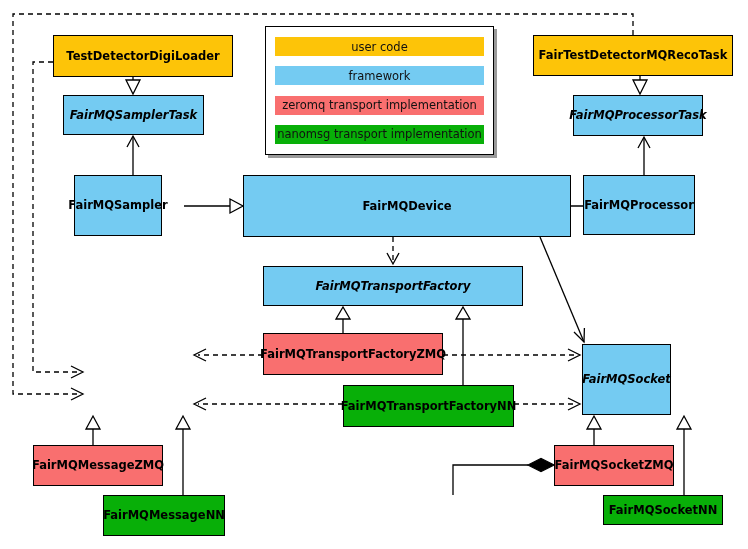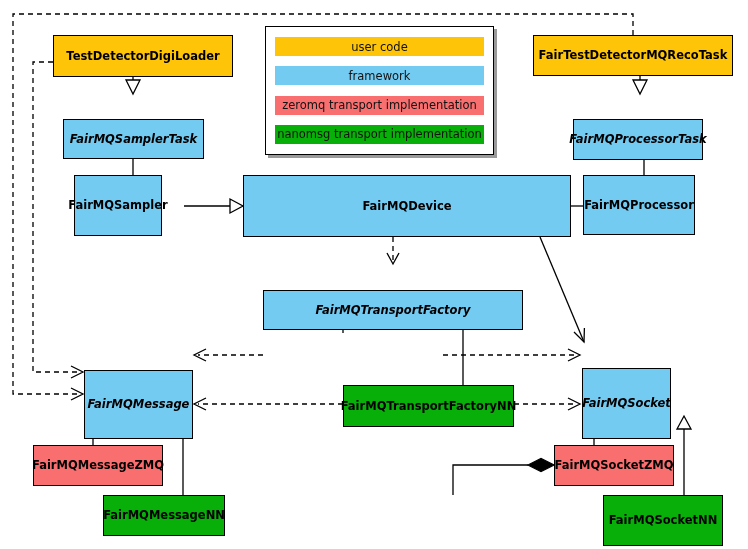--- a/index.html
+++ b/index.html
@@ -1,26 +1,27 @@
 <!DOCTYPE html>
 <html><head>
 <meta charset="utf-8">
 <style>
   html,body{margin:0;padding:0;background:#fff;}
   .canvas{
     position:relative;width:748px;height:549px;background:#ffffff;overflow:hidden;
     font-family:"DejaVu Sans","Liberation Sans",sans-serif;
+    border-radius:20px;
   }
   .wires{position:absolute;left:0;top:0;width:748px;height:549px;}
   .node{
     position:absolute;box-sizing:border-box;border:1.5px solid #000;
     display:flex;align-items:center;justify-content:center;text-align:center;
     font-weight:bold;font-size:11.5px;color:#000;white-space:nowrap;line-height:1.1;
   }
-  .abstract{font-style:italic;margin-top:24px;}
+  .abstract{font-style:italic;}
   .cat-user{background:#FDC408;}
   .cat-framework{background:#74CBF2;}
   .cat-zeromq{background:#F96F6F;}
   .cat-nanomsg{background:#08AF08;}
   .legend{
     position:absolute;left:265px;top:26px;width:229px;height:129px;box-sizing:border-box;
     background:#fff;border:1.5px solid #000;box-shadow:3px 3px 0 #9a9a9a;
     display:flex;flex-direction:column;justify-content:space-between;
     padding:10px 9px;
   }
@@ -155,35 +156,35 @@
   <div class="node cat-framework abstract" style="left:573px;top:95px;width:130px;height:41px">FairMQProcessorTask</div>
 
   <div class="node cat-framework" style="left:74px;top:175px;width:88px;height:61px">FairMQSampler</div>
 
   <div class="node cat-framework" style="left:243px;top:175px;width:328px;height:62px">FairMQDevice</div>
 
   <div class="node cat-framework" style="left:583px;top:175px;width:112px;height:60px">FairMQProcessor</div>
 
   <div class="node cat-framework abstract" style="left:263px;top:266px;width:260px;height:40px">FairMQTransportFactory</div>
 
+  <div class="node cat-zeromq" style="left:263px;top:333px;width:180px;height:42px">FairMQTransportFactoryZMQ</div>
 
   <div class="node cat-nanomsg" style="left:343px;top:385px;width:171px;height:42px">FairMQTransportFactoryNN</div>
 
-  <div class="node cat-framework abstract" style="left:84px;top:346px;width:109px;height:69px">FairMQMessage</div>
 
   <div class="node cat-framework abstract" style="left:582px;top:344px;width:89px;height:71px">FairMQSocket</div>
 
   <div class="node cat-zeromq" style="left:33px;top:445px;width:130px;height:41px">FairMQMessageZMQ</div>
 
   <div class="node cat-nanomsg" style="left:103px;top:495px;width:122px;height:41px">FairMQMessageNN</div>
 
 
   <div class="node cat-zeromq" style="left:554px;top:445px;width:120px;height:41px">FairMQSocketZMQ</div>
 
-  <div class="node cat-nanomsg" style="left:603px;top:495px;width:120px;height:51px">FairMQSocketNN</div>
+  <div class="node cat-nanomsg" style="left:603px;top:495px;width:120px;height:30px">FairMQSocketNN</div>
 
   <div class="legend">
     <div class="legend-bar cat-user">user code</div>
     <div class="legend-bar cat-framework">framework</div>
     <div class="legend-bar cat-zeromq">zeromq transport implementation</div>
     <div class="legend-bar cat-nanomsg">nanomsg transport implementation</div>
   </div>
 
 </div>
 

